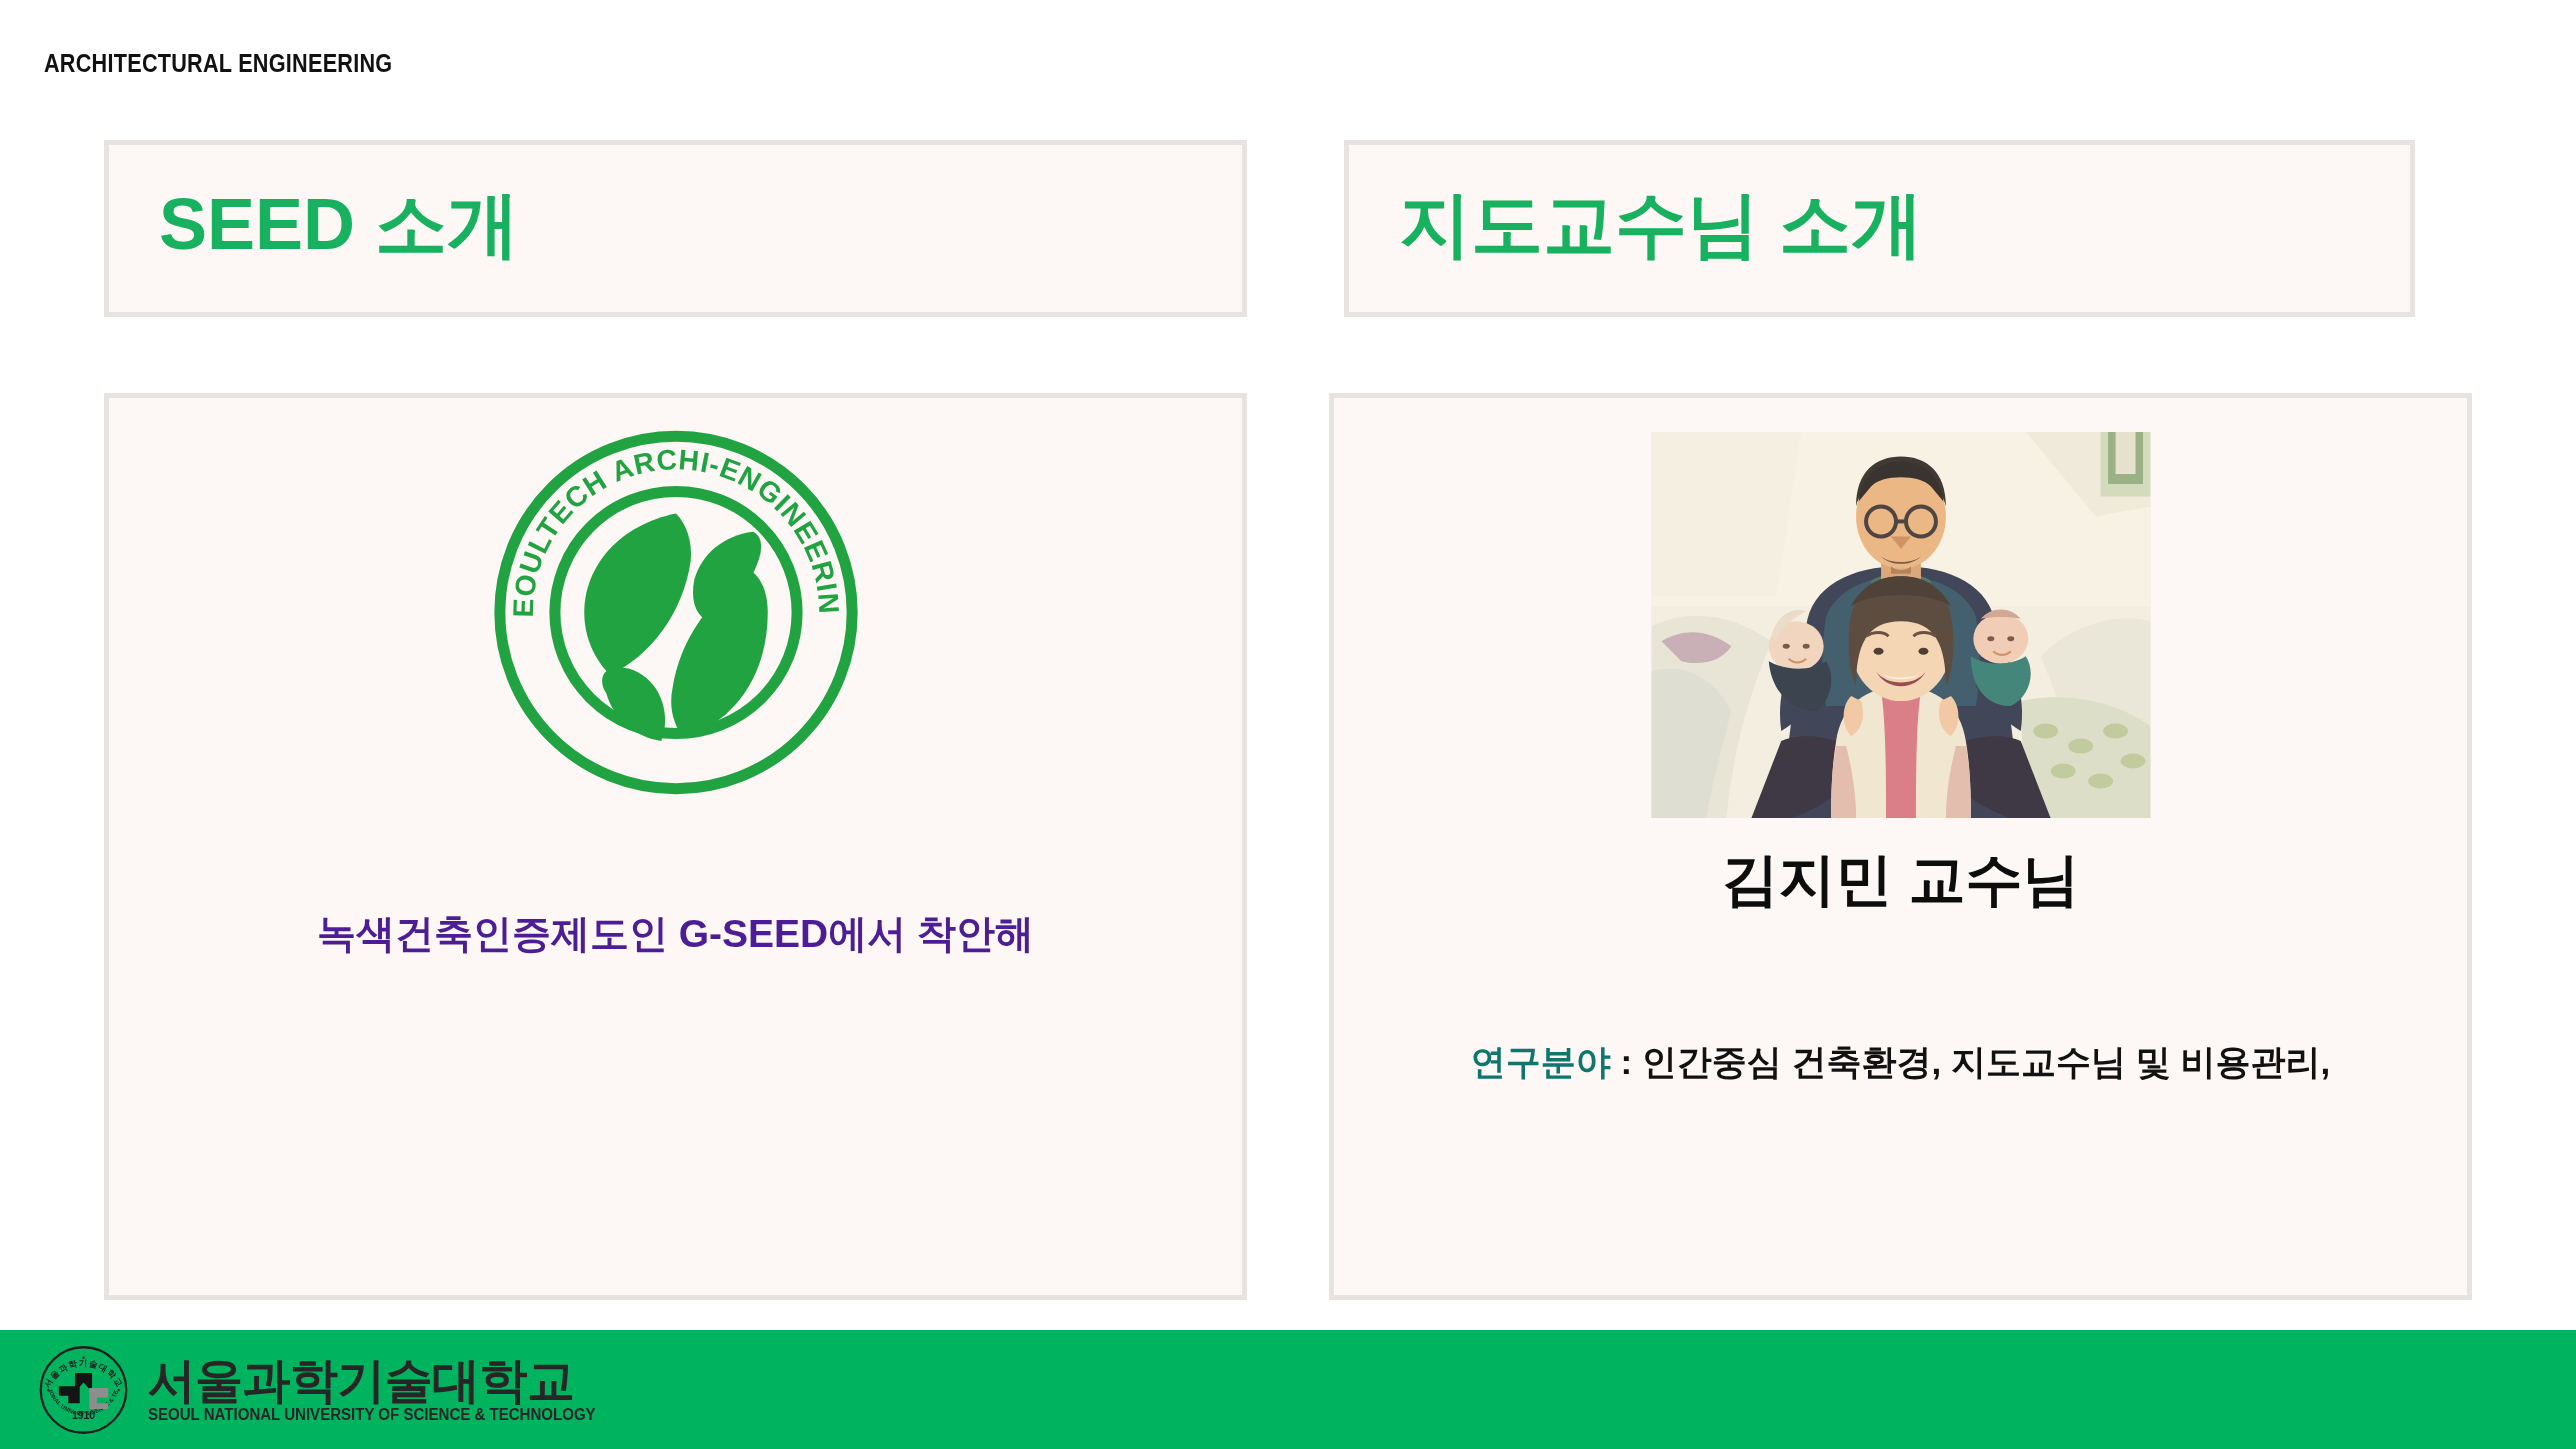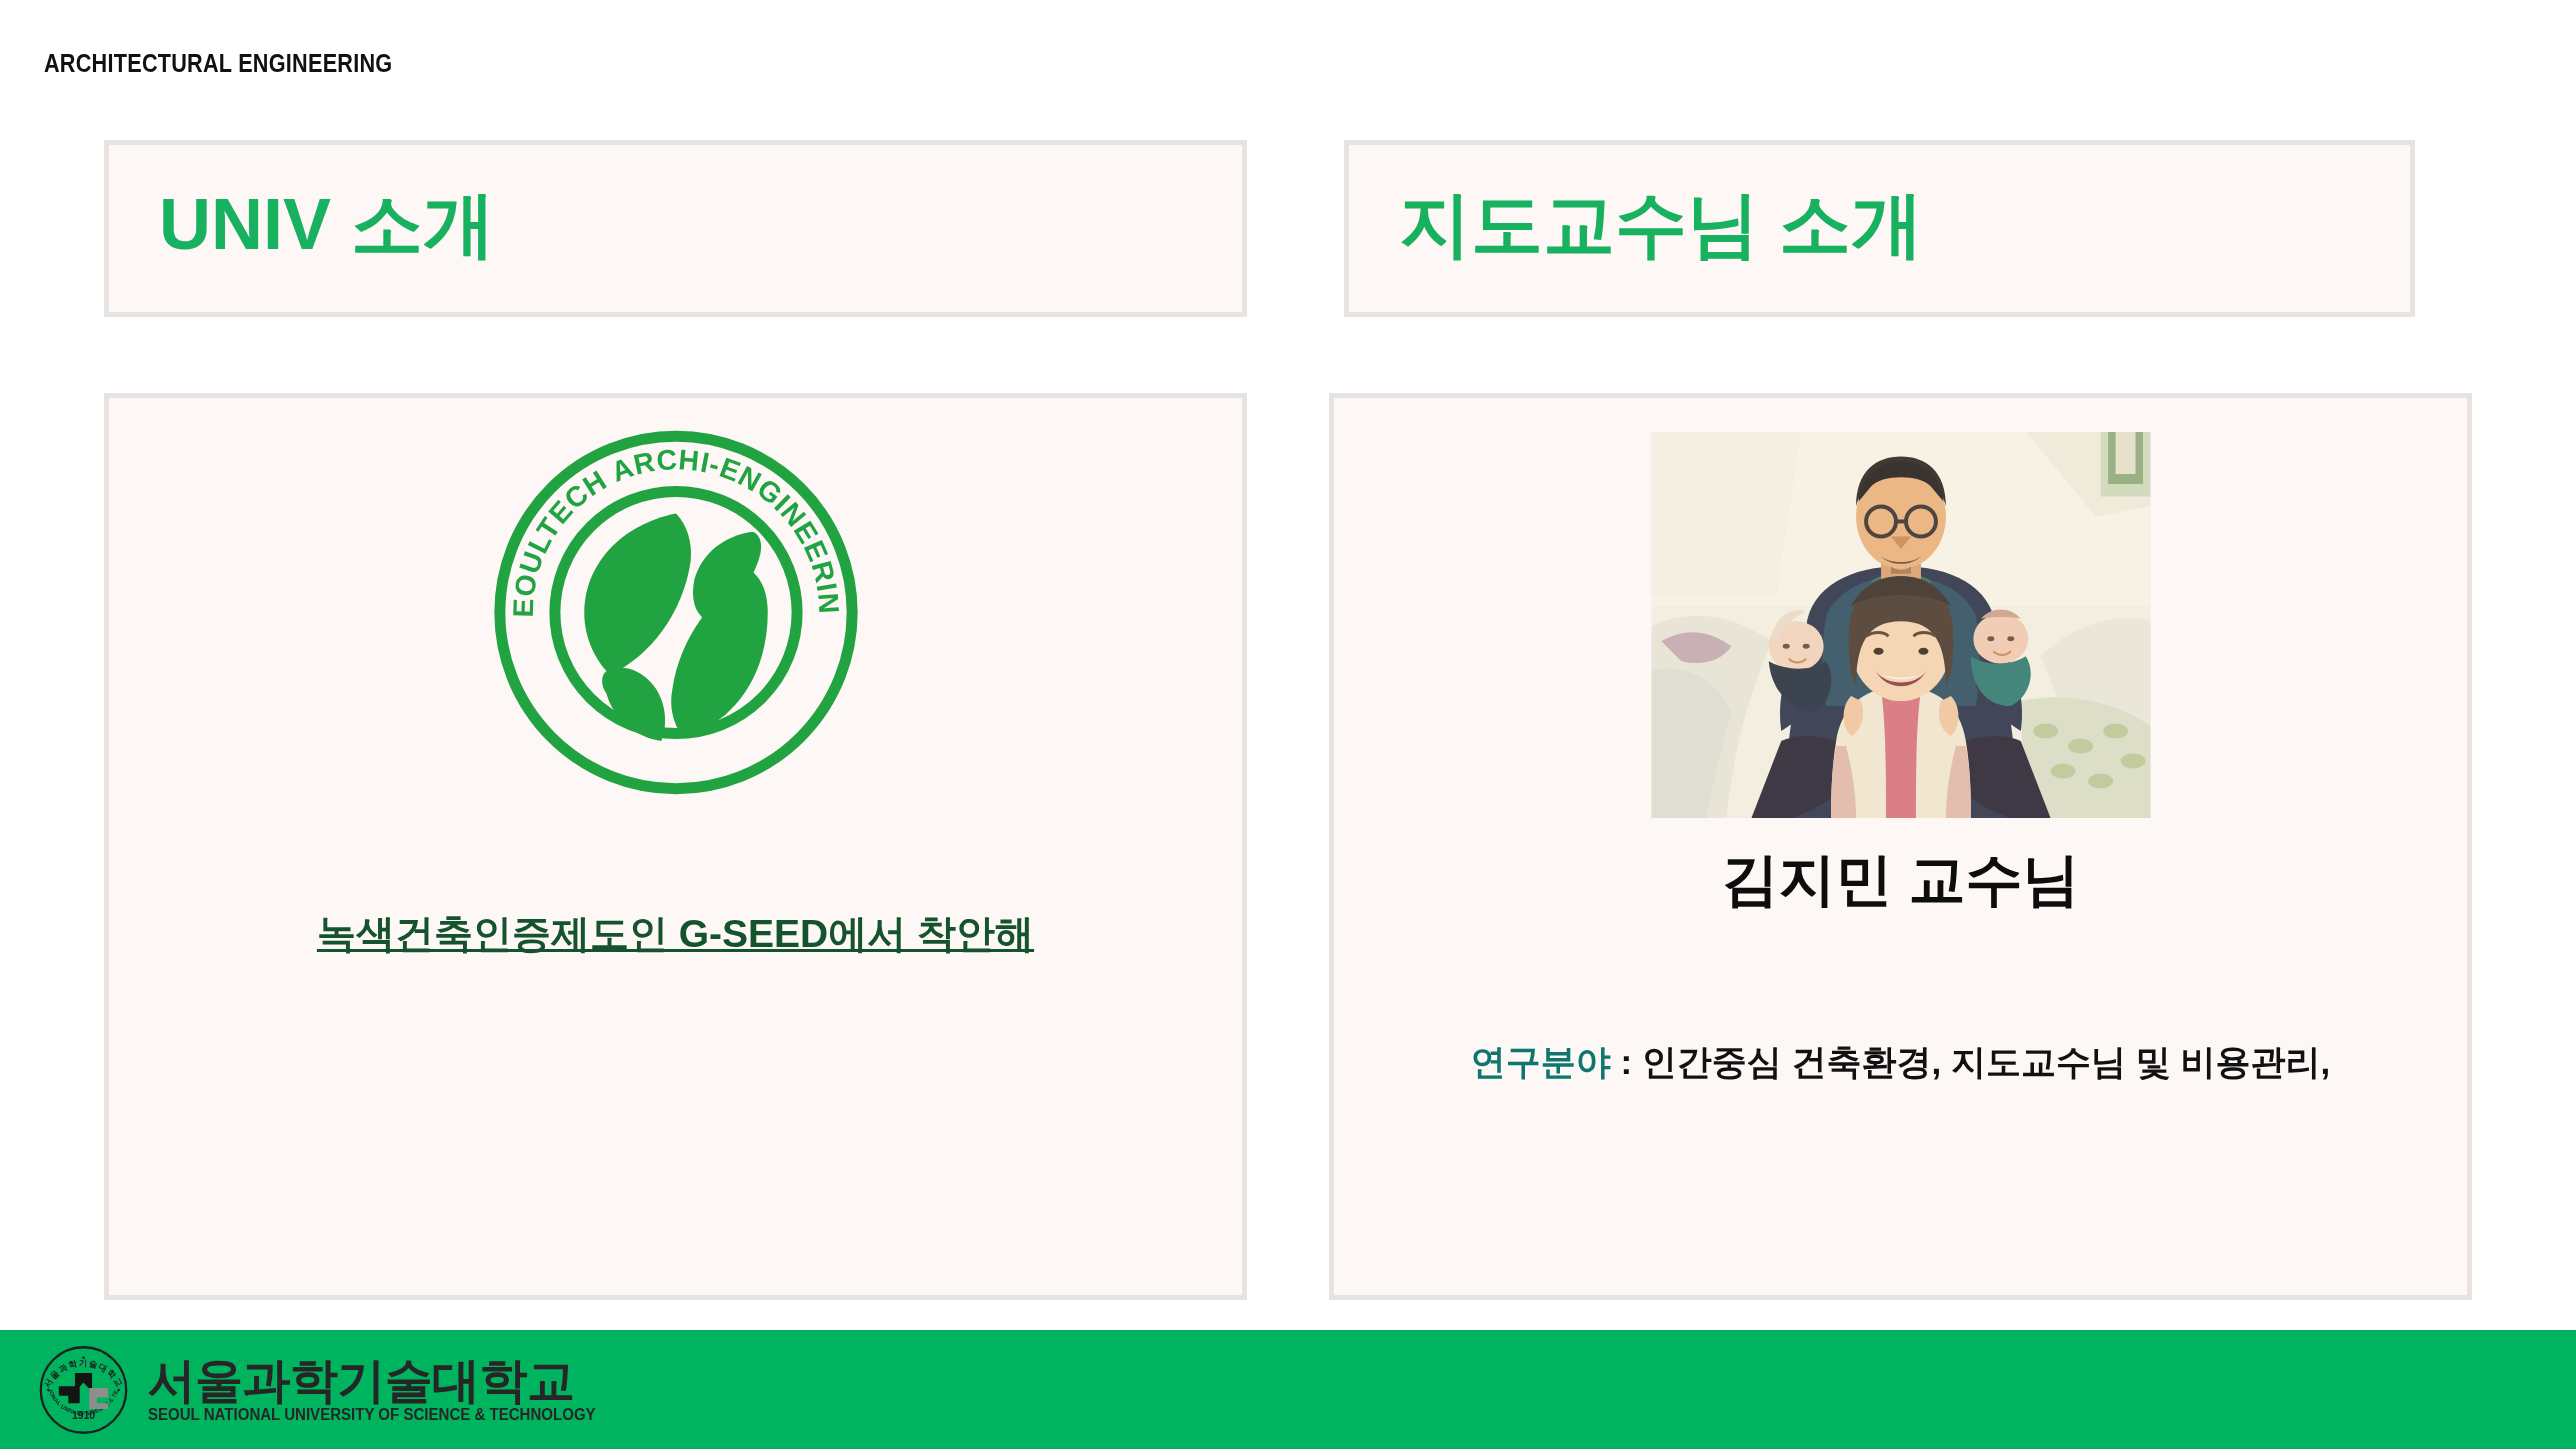--- a/index.html
+++ b/index.html
@@ -73,22 +73,21 @@
     top: 425px;
     font-size: 53px;
     font-weight: 700;
     color: #111111;
   }
   #seed-line-1 .hl { color: #18b15f; }
   #seed-line-2 {
     top: 509px;
     font-size: 39px;
     font-weight: 700;
-    color: #14532d;
-    text-decoration: underline;
+    color: #4c1d95;
   }
   #seed-line-3 {
     top: 649px;
     font-size: 39px;
     font-weight: 700;
     color: #18b15f;
   }
 
   
   #prof-photo {
@@ -160,21 +159,21 @@
     transform-origin: left center;
     white-space: nowrap;
   }
 </style>
 </head>
 <body>
 
 <div id="kicker">ARCHITECTURAL ENGINEERING</div>
 
 <div class="panel title-panel" id="seed-title-panel">
-  <div class="panel-title">UNIV 소개</div>
+  <div class="panel-title">SEED 소개</div>
 </div>
 
 <div class="panel title-panel" id="prof-title-panel">
   <div class="panel-title">지도교수님 소개</div>
 </div>
 
 <div class="panel content-panel" id="seed-content-panel">
 
   <div id="seed-logo-wrap">
     <svg viewBox="0 0 200 200" xmlns="http://www.w3.org/2000/svg">

